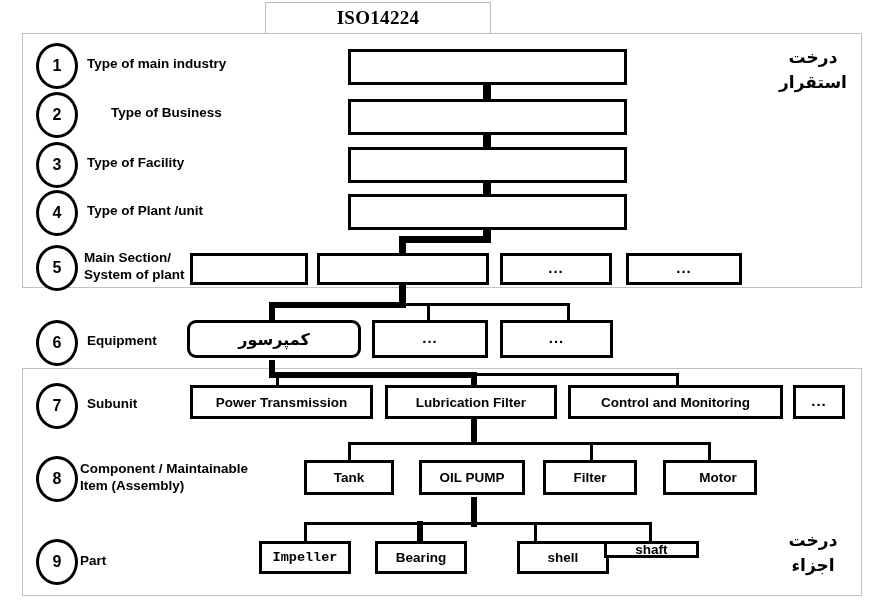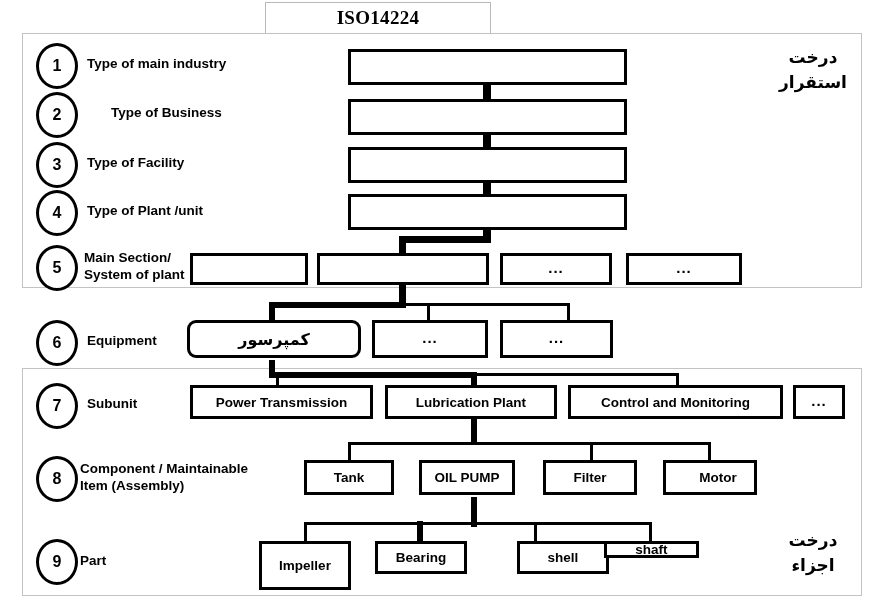--- a/index.html
+++ b/index.html
@@ -160,27 +160,27 @@
   <div class="node" style="left:190px;top:253px;width:118px;height:32px;"></div>
   <div class="node" style="left:317px;top:253px;width:172px;height:32px;"></div>
   <div class="node dots" style="left:500px;top:253px;width:112px;height:32px;">...</div>
   <div class="node dots" style="left:626px;top:253px;width:116px;height:32px;">...</div>
 
   <div class="node rtl" style="left:187px;top:320px;width:174px;height:38px;border-radius:9px;">کمپرسور</div>
   <div class="node dots" style="left:372px;top:320px;width:116px;height:38px;">...</div>
   <div class="node dots" style="left:500px;top:320px;width:113px;height:38px;">...</div>
 
   <div class="node" style="left:190px;top:385px;width:183px;height:34px;">Power Transmission</div>
-  <div class="node" style="left:385px;top:385px;width:172px;height:34px;">Lubrication Plant</div>
+  <div class="node" style="left:385px;top:385px;width:172px;height:34px;">Lubrication Filter</div>
   <div class="node" style="left:568px;top:385px;width:215px;height:34px;">Control and Monitoring</div>
   <div class="node dots" style="left:793px;top:385px;width:52px;height:34px;">...</div>
 
   <div class="node" style="left:304px;top:460px;width:90px;height:35px;">Tank</div>
-  <div class="node" style="left:419px;top:460px;width:96px;height:35px;">OIL PUMP</div>
+  <div class="node" style="left:419px;top:460px;width:106px;height:35px;">OIL PUMP</div>
   <div class="node" style="left:543px;top:460px;width:94px;height:35px;">Filter</div>
   <div class="node" style="left:663px;top:460px;width:94px;height:35px;padding-left:16px;">Motor</div>
 
-  <div class="node" style="left:259px;top:541px;width:92px;height:49px;">Impeller</div>
+  <div class="node" style="left:259px;top:541px;width:92px;height:33px;font-family:Liberation Mono, monospace;">Impeller</div>
   <div class="node" style="left:375px;top:541px;width:92px;height:33px;">Bearing</div>
   <div class="node" style="left:489px;top:541px;width:92px;height:33px;margin-left:28px;">shell</div>
   <div class="node" style="left:604px;top:541px;width:95px;height:17px;">shaft</div>
 
 </div>
 
 </body></html>

